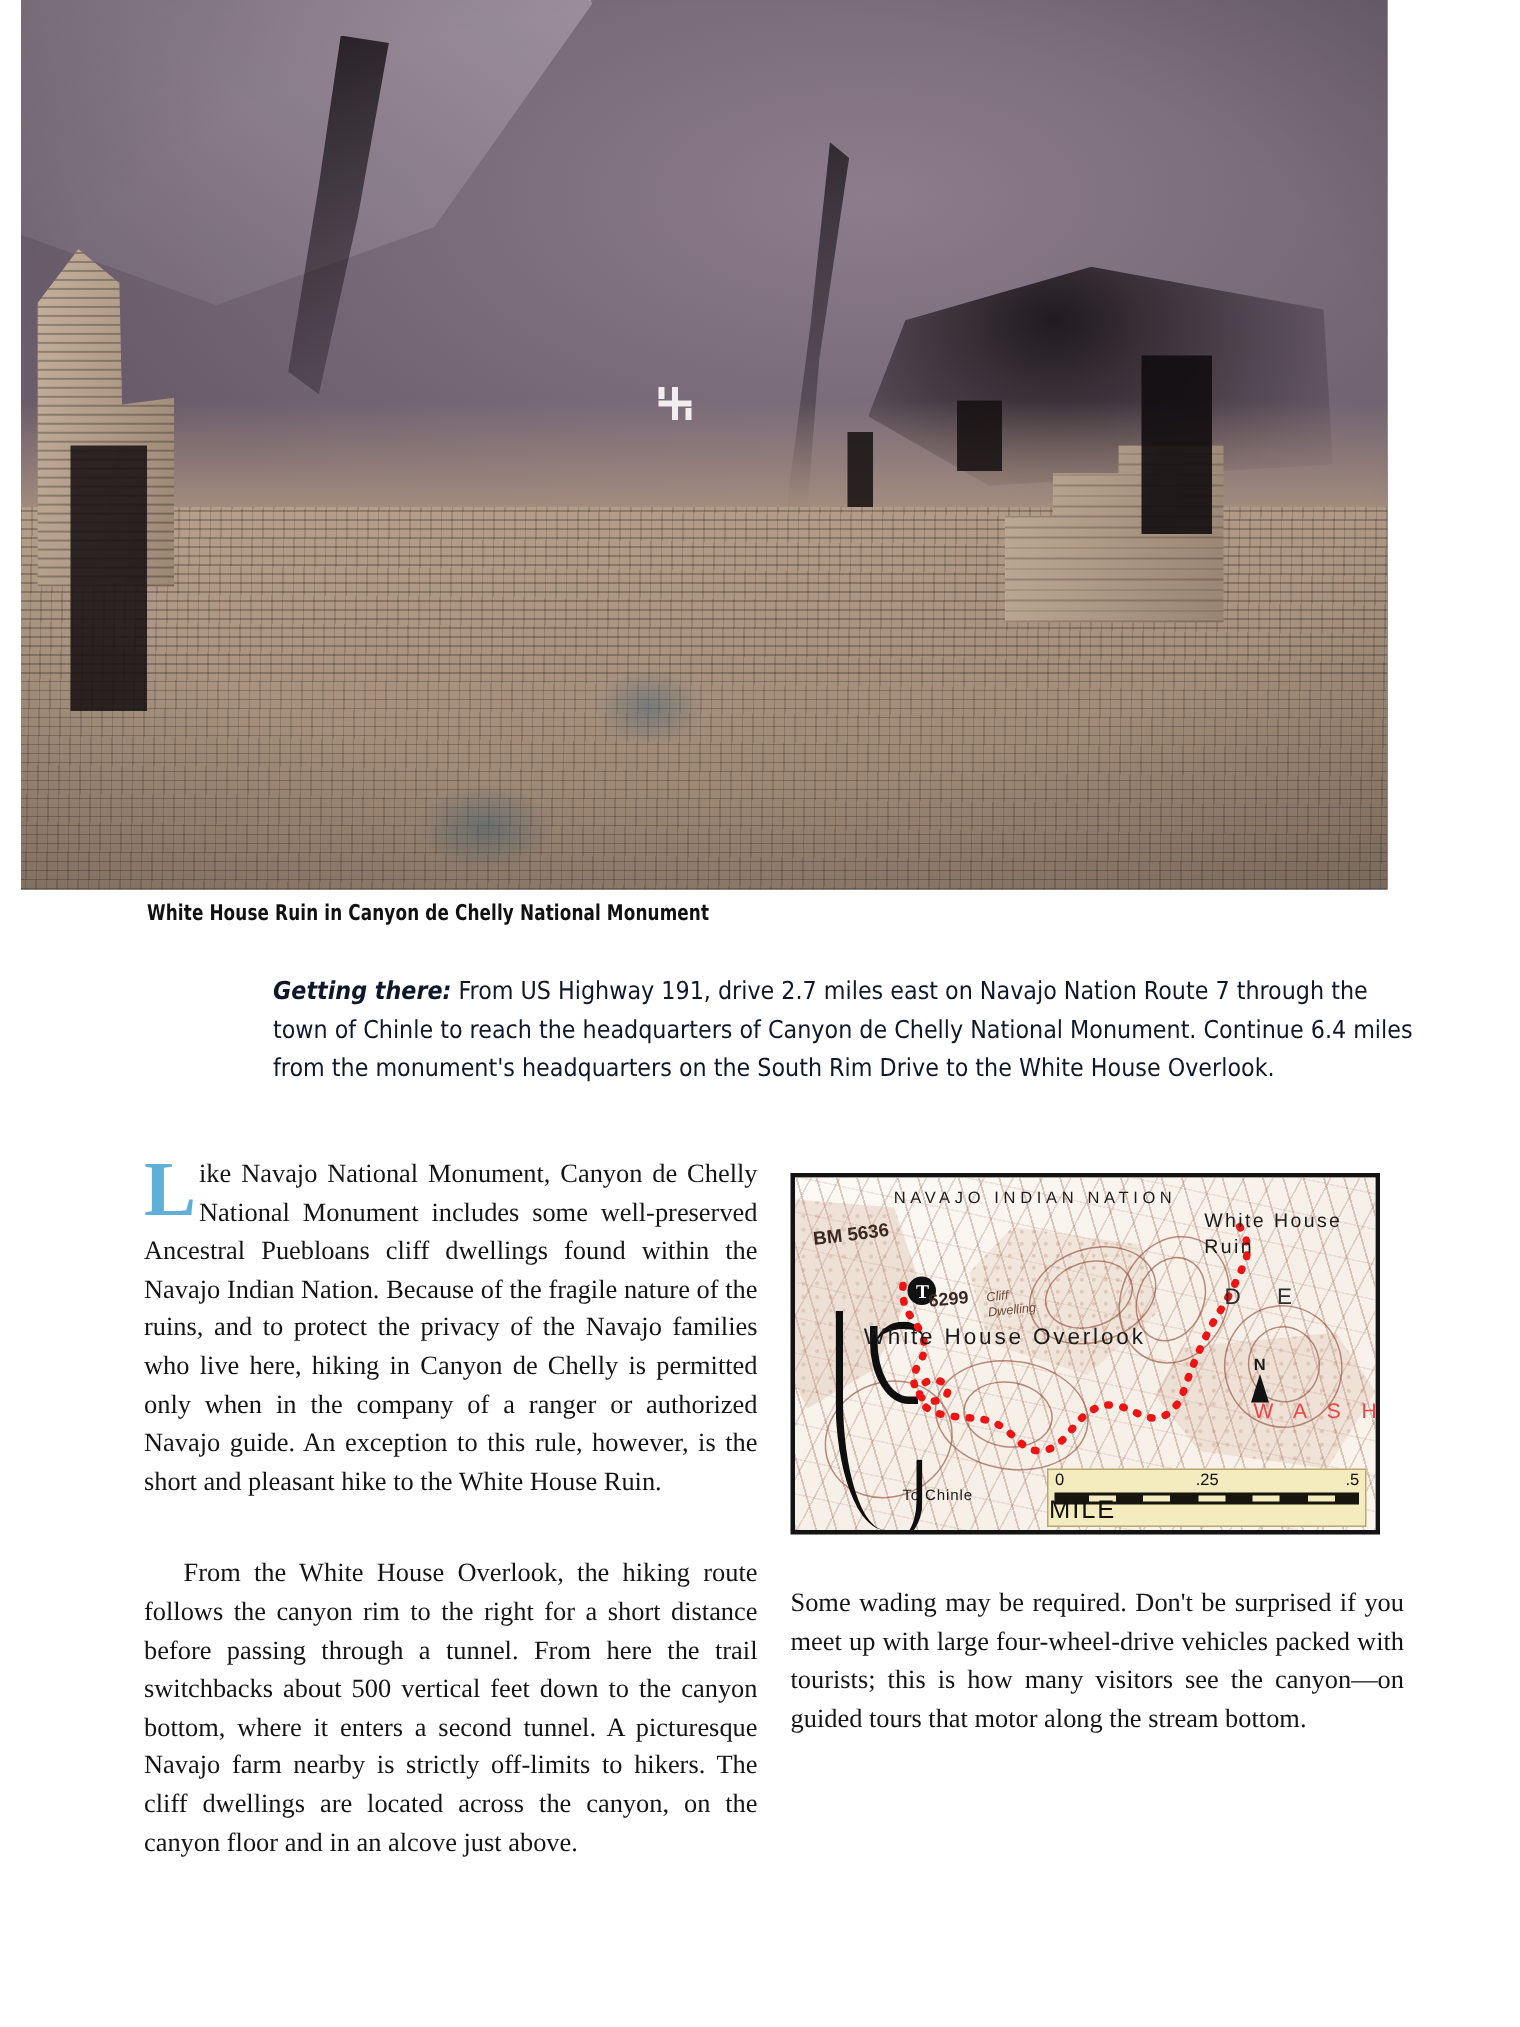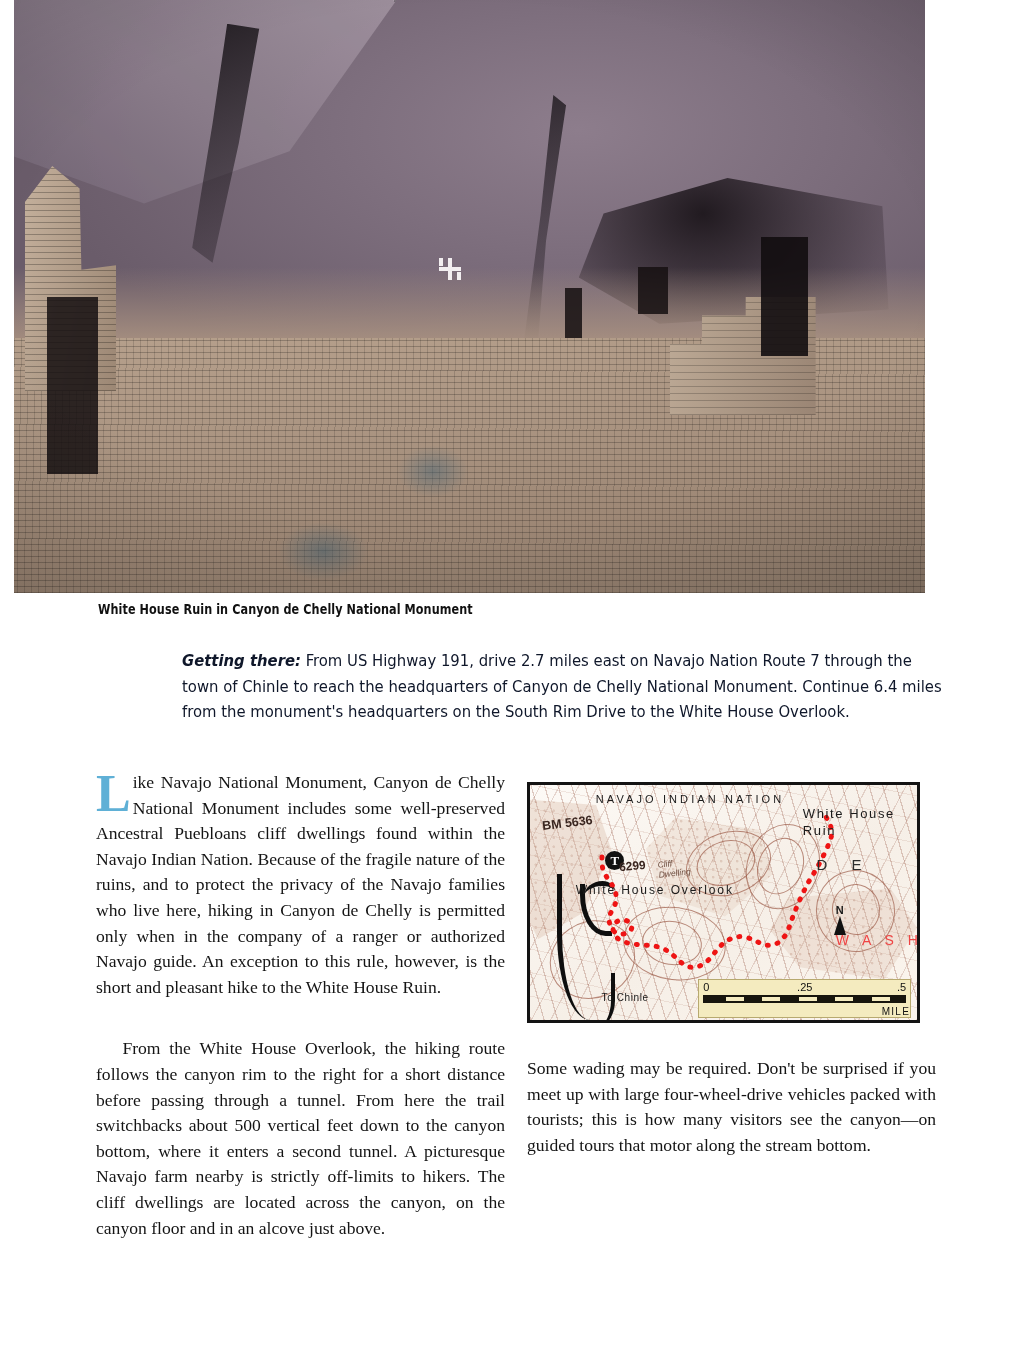--- a/index.html
+++ b/index.html
@@ -218,21 +218,21 @@
     font-family:"Liberation Serif", serif;font-weight:bold;font-size:13px;
     line-height:19px;text-align:center;
   }
   .mlabel{
     position:absolute;
     font-family:"Liberation Sans", sans-serif;
     color:#1a1a1a;white-space:nowrap;
   }
   .lbl-nation{left:17%;top:3.5%;font-size:11px;letter-spacing:3.1px;}
   .lbl-whr{left:70.5%;top:8.5%;font-size:13px;letter-spacing:1.6px;line-height:17px;}
-  .lbl-who{left:1.5%;top:41.5%;font-size:12px;letter-spacing:1.9px;padding-left:40px;}
+  .lbl-who{left:1.5%;top:41.5%;font-size:15px;letter-spacing:1.9px;padding-left:40px;}
   .lbl-bm{left:3%;top:13%;font-size:12.5px;font-weight:bold;color:#3a2620;transform:rotate(-7deg);}
   .lbl-cd{left:33%;top:31%;font-size:8.5px;color:#6b4a3c;font-style:italic;line-height:10px;transform:rotate(-6deg);}
   .lbl-6299{left:23%;top:31.5%;font-size:12px;font-weight:bold;color:#3a2620;transform:rotate(-5deg);}
   .lbl-de{left:74%;top:30%;font-size:15px;letter-spacing:10px;color:#2c2c2c;}
   .lbl-wash{left:79%;top:62.5%;font-size:14px;letter-spacing:5px;color:#ef4444;}
   .lbl-chinle{left:18.5%;top:88%;font-size:10px;letter-spacing:.6px;}
 
   .northarrow{
     position:absolute;left:78.5%;top:51%;text-align:center;
     font-family:"Liberation Sans", sans-serif;
@@ -256,22 +256,22 @@
   .scalebox .nums span{position:absolute;}
   .scalebox .n0{left:4px;}
   .scalebox .n25{left:50%;transform:translateX(-50%);}
   .scalebox .n5{right:4px;}
   .scalebox .bar{
     position:absolute;left:4px;right:4px;top:15px;height:8px;
     background:#17150d;
   }
   .scalebox .bar i{position:absolute;top:2px;height:4px;background:#f4ebbf;}
   .scalebox .unit{
-    position:absolute;left:0;right:0;bottom:0px;text-align:right;
-    font-size:10px;letter-spacing:1.3px;color:#111;
+    position:absolute;left:0;right:0;bottom:0px;text-align:left;
+    font-size:17px;letter-spacing:1.3px;color:#111;
   }
 </style>
 </head>
 <body>
 
 <div class="photo">
   <div class="cliff"></div>
   <div class="cliff2"></div>
   <div class="darkcrack"></div>
   <div class="darkcrack2"></div>

